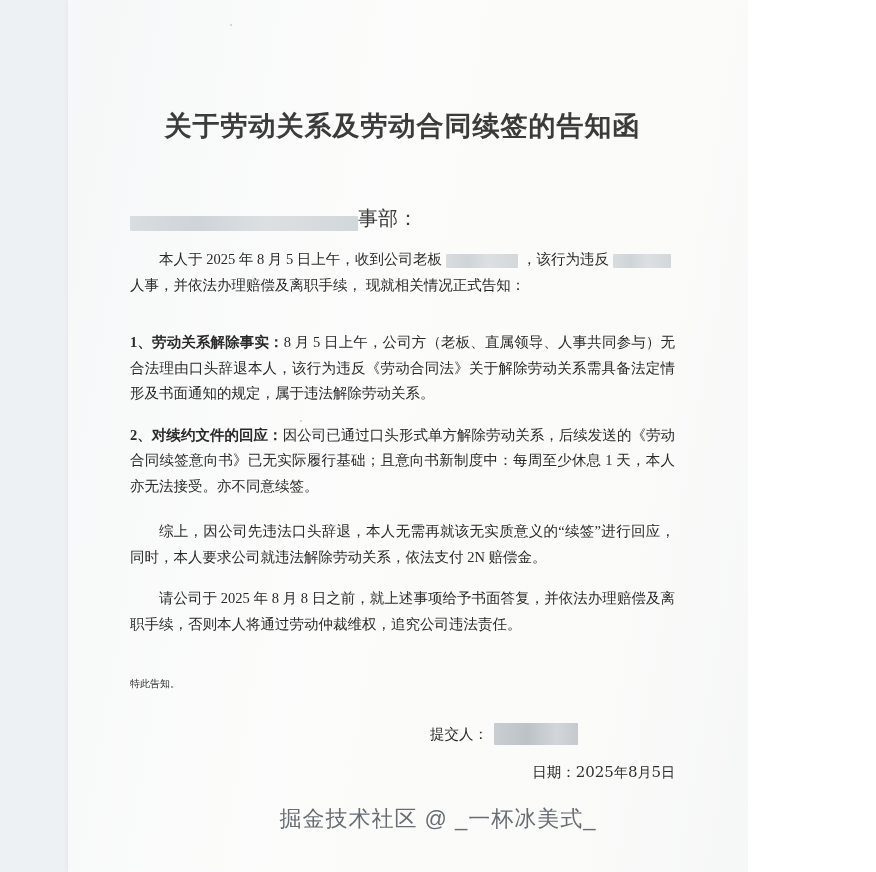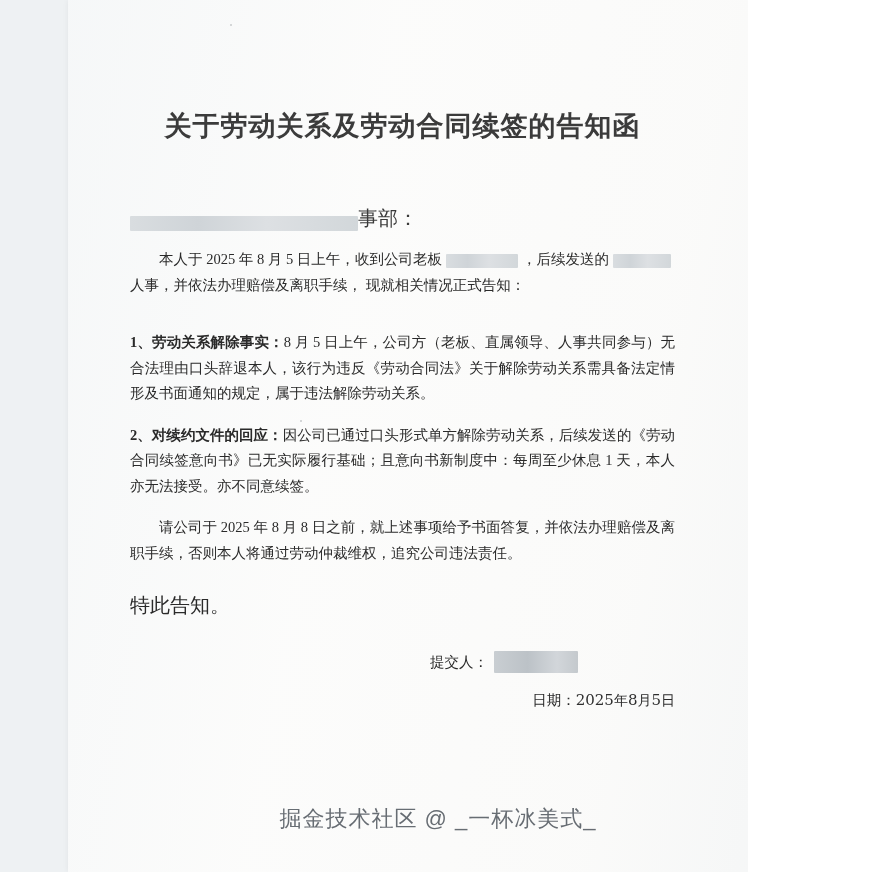--- a/index.html
+++ b/index.html
@@ -84,21 +84,21 @@
   .para {
     margin-top: 16px;
     font-size: 14.5px;
     line-height: 25.5px;
     text-align: justify;
   }
   .indent { text-indent: 29px; }
   .bold { font-weight: bold; }
   .sec { margin-top: 32px; }
   .block-gap { margin-top: 20px; }
-  .notice { margin-top: 26px; font-size: 20px; font-family: Liberation Mono, monospace; }
+  .notice { margin-top: 40px; font-size: 10px; font-family: Liberation Mono, monospace; }
   .sign-area {
     margin-top: 28px;
     padding-left: 300px;
   }
   .sign-row {
     display: flex;
     align-items: center;
     font-size: 14.5px;
     line-height: 30px;
   }
@@ -157,31 +157,32 @@
   <div class="doc">
 
     <div class="doc-title">关于劳动关系及劳动合同续签的告知函</div>
 
     <div class="addressee line">
       <span class="redact a"></span>
         <span>事部：</span>
     </div>
 
     <div class="para indent">
-      <span>本人于 2025 年 8 月 5 日上午，收到公司老板</span><span class="redact b"></span><span>，后续发送的</span><span class="redact c"></span><span>人事，</span><span>并依法办理赔偿及离职手续， 现就相关情况正式告知：</span>
+      <span>本人于 2025 年 8 月 5 日上午，收到公司老板</span><span class="redact b"></span><span>，该行为违反</span><span class="redact c"></span><span>人事，</span><span>并依法办理赔偿及离职手续， 现就相关情况正式告知：</span>
     </div>
 
     <div class="para sec">
       <span class="bold">1、劳动关系解除事实：</span><span>8 月 5 日上午，公司方（老板、直属领导、人事共同参与）无合法理由口头辞退本人，该行为违反《劳动合同法》关于解除劳动关系需具备法定情形及书面通知的规定，属于违法解除劳动关系。</span>
     </div>
 
     <div class="para">
       <span class="bold">2、对续约文件的回应：</span><span>因公司已通过口头形式单方解除劳动关系，后续发送的《劳动合同续签意向书》已无实际履行基础；且意向书新制度中：每周至少休息 1 天，本人亦无法接受。亦不同意续签。</span>
     </div>
 
+    <div class="para indent block-gap">综上，因公司先违法口头辞退，本人无需再就该无实质意义的“续签”进行回应， 同时，本人要求公司就违法解除劳动关系，依法支付 2N 赔偿金。</div>
 
     <div class="para indent">请公司于 2025 年 8 月 8 日之前，就上述事项给予书面答复，并依法办理赔偿及离职手续，否则本人将通过劳动仲裁维权，追究公司违法责任。</div>
 
     <div class="notice">特此告知。</div>
 
     <div class="sign-area">
       <div class="sign-row">
         <span>提交人：</span>
         <span class="redact sig"></span>
       </div>

